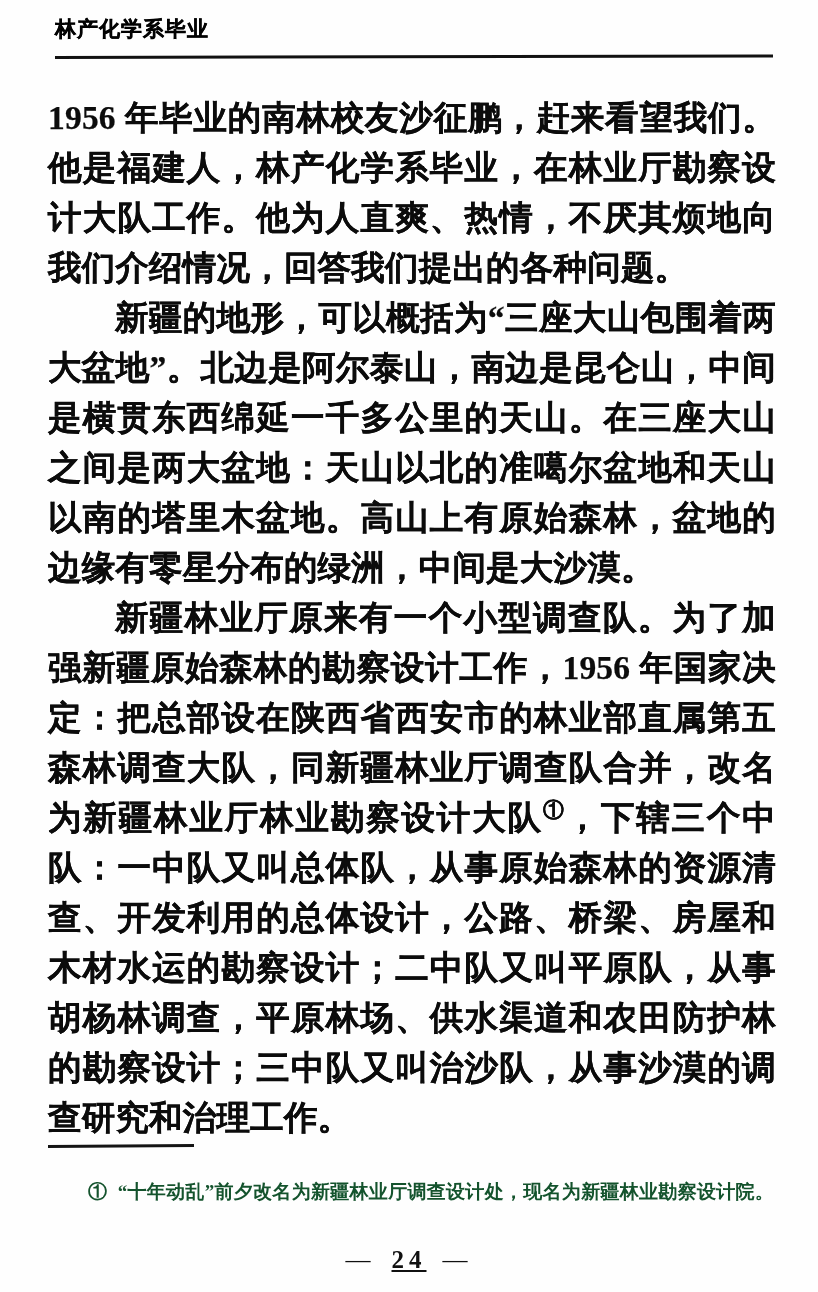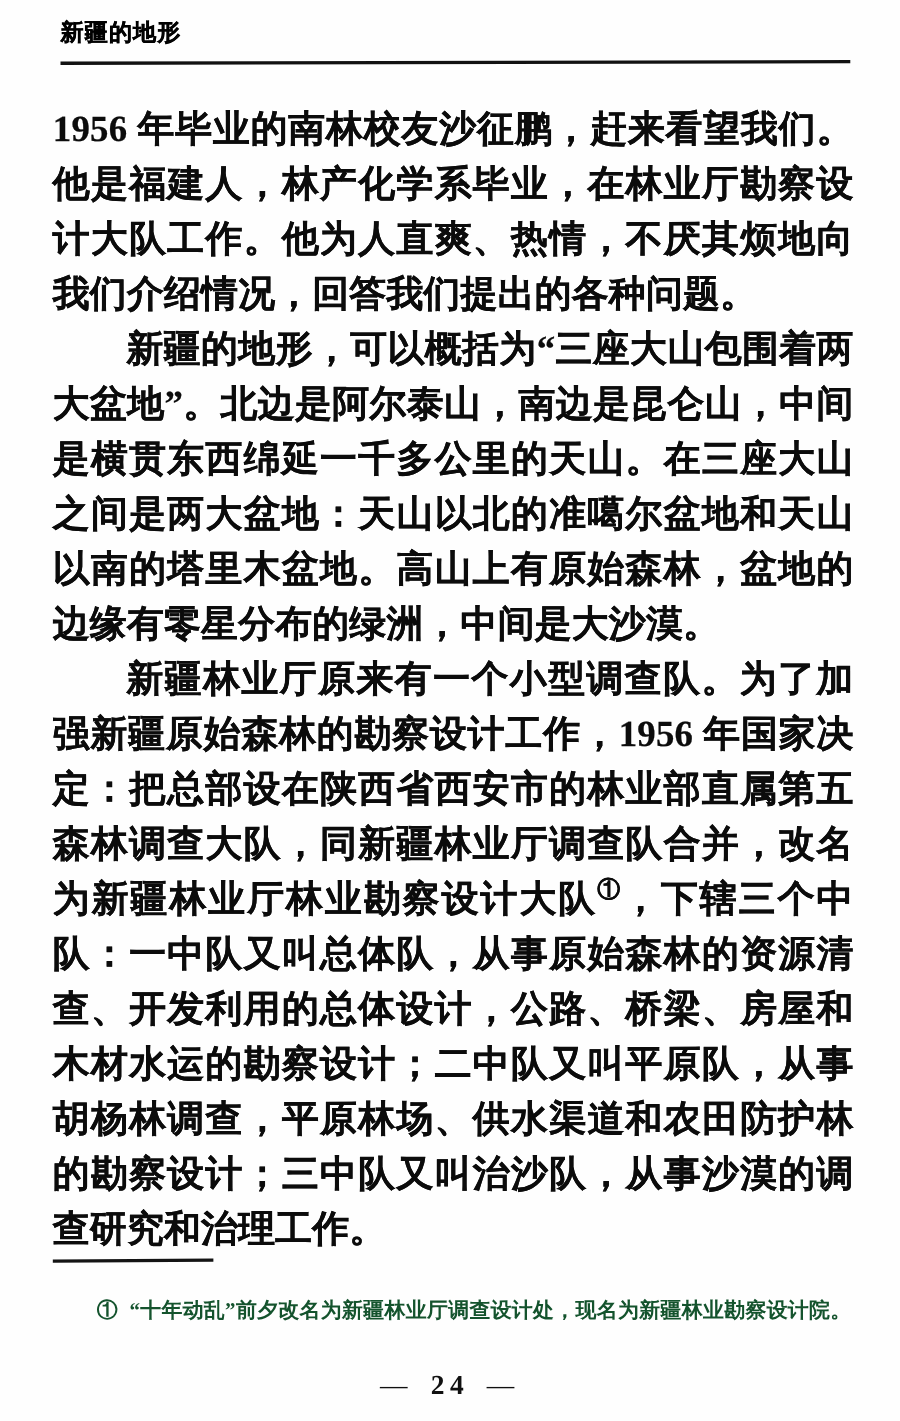--- a/index.html
+++ b/index.html
@@ -127,29 +127,30 @@
     letter-spacing: 5px;
   }
   .folio .dash {
     display: inline-block;
     padding: 0 2px;
     font-weight: 400;
   }
   .folio .num {
     display: inline-block;
     padding: 0 14px;
+    text-decoration: underline;
   }
 </style>
 </head>
 <body>
 
 <div class="page">
 
   <div class="running-header">
-    <div class="rh-title">新疆的地形</div>
+    <div class="rh-title">林产化学系毕业</div>
   </div>
   <div class="rule-header"></div>
 
   <div class="body-block">
 
     <p class="para">1956 年毕业的南林校友沙征鹏，赶来看望我们。他是福建人，林产化学系毕业，在林业厅勘察设计大队工作。他为人直爽、热情，不厌其烦地向我们介绍情况，回答我们提出的各种问题。</p>
 
     <p class="para indent">新疆的地形，可以概括为“三座大山包围着两大盆地”。北边是阿尔泰山，南边是昆仑山，中间是横贯东西绵延一千多公里的天山。在三座大山之间是两大盆地：天山以北的准噶尔盆地和天山以南的塔里木盆地。高山上有原始森林，盆地的边缘有零星分布的绿洲，中间是大沙漠。</p>
 
     <p class="para indent"><span>新疆林业厅原来有一个小型调查队。为了加强新疆原始森林的勘察设计工作，1956 年国家决定：把总部设在陕西省西安市的林业部直属第五森林调查大队，同新疆林业厅调查队合并，改名为新疆林业厅林业勘察设计大队</span><sup class="fn">①</sup><span>，下辖三个中队：一中队又叫总体队，从事原始森林的资源清查、开发利用的总体设计，公路、桥梁、房屋和木材水运的勘察设计；二中队又叫平原队，从事胡杨林调查，平原林场、供水渠道和农田防护林的勘察设计；三中队又叫治沙队，从事沙漠的调查研究和治理工作。</span></p>

